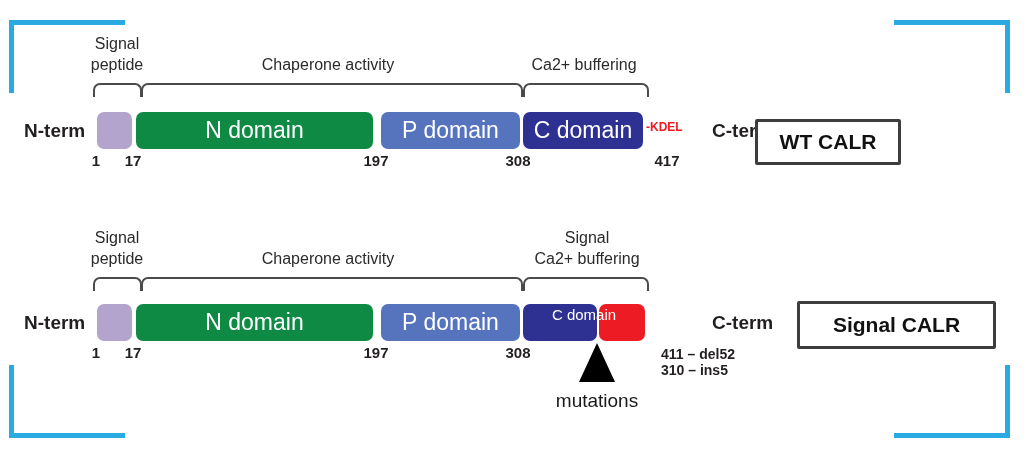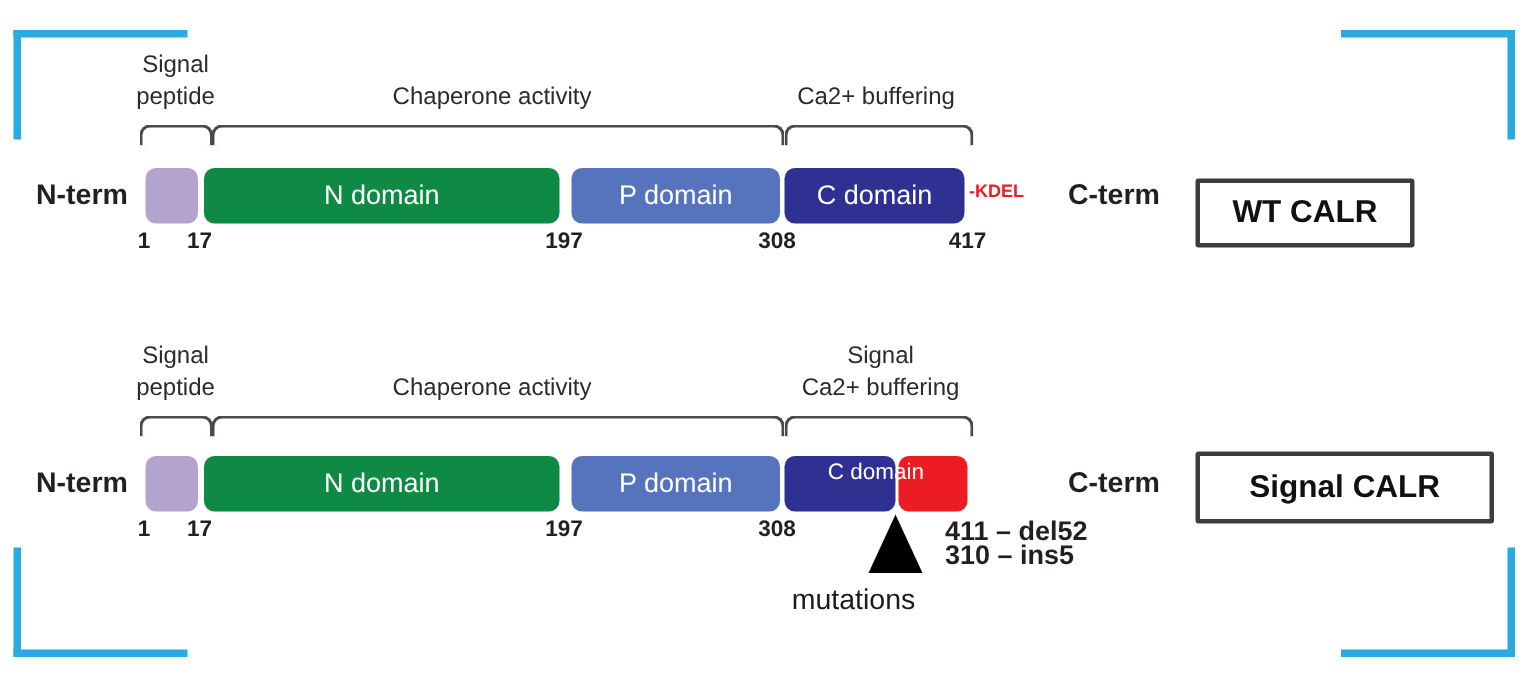--- a/index.html
+++ b/index.html
@@ -19,33 +19,33 @@
   
   .brace {
     position:absolute; height:12px;
     border-top:2.5px solid #4a4a4a; border-left:2.5px solid #4a4a4a; border-right:2.5px solid #4a4a4a;
     border-radius:7px 7px 0 0;
   }
   
   .seg { position:absolute; height:37px; border-radius:7px; }
   .seg .seg-label {
     display:block; width:100%; height:100%; line-height:37px; text-align:center;
-    color:#ffffff; font-size:18px;
+    color:#ffffff; font-size:23px;
   }
   .two-line-overlay { position:absolute; text-align:center; color:#ffffff; font-size:15px; line-height:17px; }
   .two-line-overlay span { display:block; }
   .term { position:absolute; font-weight:bold; font-size:19px; }
   .kdel { position:absolute; font-size:12px; font-weight:bold; }
   .namebox {
     position:absolute; border:3px solid #3d3d3d; border-radius:2px; background:#ffffff;
     font-weight:bold; font-size:21px; text-align:center; display:flex; align-items:center; justify-content:center;
     color:#111111;
   }
   .num { position:absolute; font-weight:bold; font-size:15px; text-align:center; color:#231f20; }
-  .mut-notes { position:absolute; font-weight:bold; font-size:18px; line-height:16px; color:#231f20; }
+  .mut-notes { position:absolute; font-weight:bold; font-size:14px; line-height:16px; color:#231f20;margin-left:31px; }
   .mut-notes span { display:block; }
   .triangle {
     position:absolute; width:0; height:0;
     border-left:18px solid transparent; border-right:18px solid transparent;
     border-bottom:39px solid #000000;
   }
   .mutations-lbl { position:absolute; font-size:19px; text-align:center; color:#1a1a1a; }
 </style>
 </head>
 <body>
@@ -76,27 +76,27 @@
   </div>
   <div class="seg" style="left: 381px; top: 112px; width: 139px; background-color: rgb(86, 115, 190);">
     <span class="seg-label">P domain</span>
   </div>
   <div class="seg" style="left: 523px; top: 112px; width: 120px; background-color: rgb(46, 49, 146);">
     <span class="seg-label">C domain</span>
   </div>
 
   <div class="kdel" style="left: 646px; top: 120px; color: rgb(237, 28, 36);">-KDEL</div>
   <div class="term" style="left:712px; top:120px;">C-term</div>
-  <div class="namebox" style="left:797px; top:119px; width:140px; height:40px;">WT CALR</div>
+  <div class="namebox" style="left:755px; top:119px; width:140px; height:40px;">WT CALR</div>
 
   <div class="num" style="left:86px;  top:152px; width:20px;">1</div>
   <div class="num" style="left:118px; top:152px; width:30px;">17</div>
   <div class="num" style="left:356px; top:152px; width:40px;">197</div>
   <div class="num" style="left:498px; top:152px; width:40px;">308</div>
-  <div class="num" style="left:625px; top:152px; width:40px;">417</div>
+  <div class="num" style="left:647px; top:152px; width:40px;">417</div>
 
   <div class="lbl" style="left:77px; top:227px; width:80px;">
     <span>Signal</span>
     <span>peptide</span>
   </div>
   <div class="lbl" style="left:218px; top:248px; width:220px;">Chaperone activity</div>
   <div class="lbl" style="left:507px; top:227px; width:160px;">
     <span>Signal</span>
     <span>Ca2+ buffering</span>
   </div>
@@ -126,15 +126,15 @@
   <div class="num" style="left:86px;  top:344px; width:20px;">1</div>
   <div class="num" style="left:118px; top:344px; width:30px;">17</div>
   <div class="num" style="left:356px; top:344px; width:40px;">197</div>
   <div class="num" style="left:498px; top:344px; width:40px;">308</div>
 
   <div class="triangle" style="left:579px; top:343px;"></div>
   <div class="mut-notes" style="left:630px; top:346px;">
     <span>411 – del52</span>
     <span>310 – ins5</span>
   </div>
-  <div class="mutations-lbl" style="left:504px; top:390px; width:130px;">mutations</div>
+  <div class="mutations-lbl" style="left:532px; top:390px; width:130px;">mutations</div>
 
 </div>
 
 </body></html>

